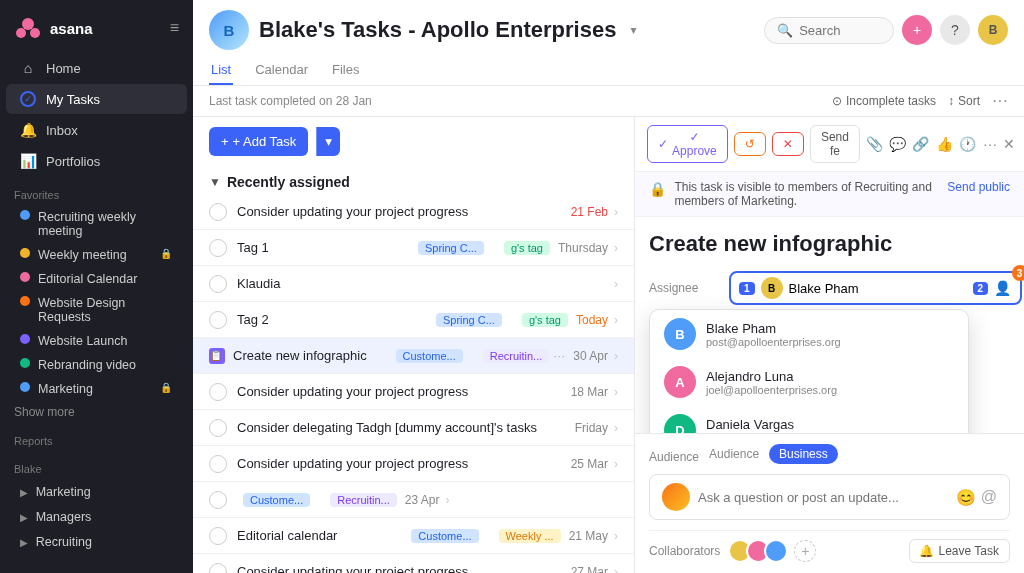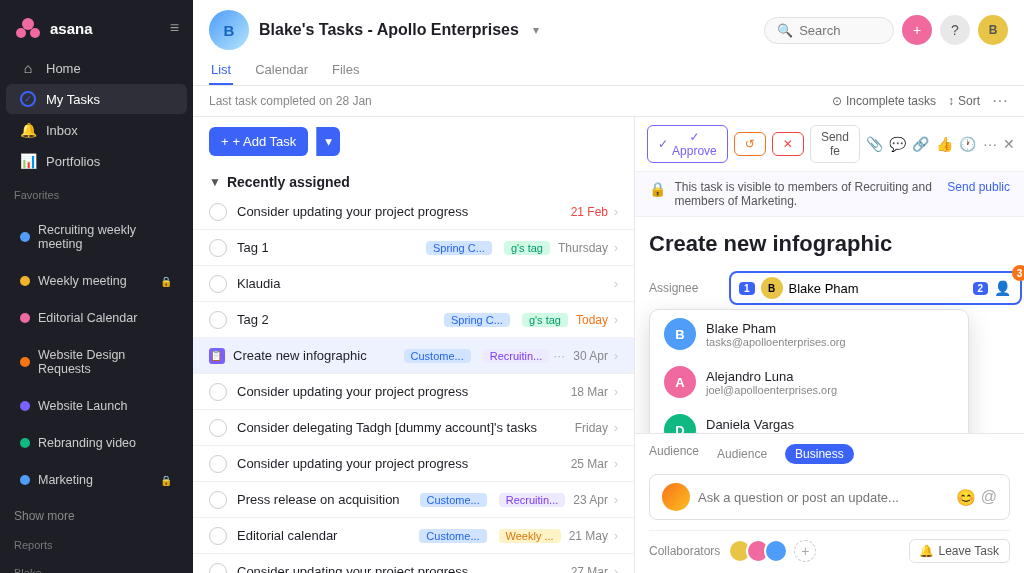--- a/index.html
+++ b/index.html
@@ -8,35 +8,35 @@
     
     #sidebar { width: 193px; background: #1e1f26; color: #ccc; display: flex; flex-direction: column; height: 573px; overflow-y: auto; flex-shrink: 0; }
     #sidebar .logo { display: flex; align-items: center; justify-content: space-between; padding: 14px 14px 10px; }
     #sidebar .logo-img { display: flex; align-items: center; gap: 8px; }
     #sidebar .hamburger { color: #999; cursor: pointer; font-size: 16px; }
     #sidebar .nav-item { display: flex; align-items: center; gap: 10px; padding: 7px 14px; cursor: pointer; border-radius: 6px; margin: 1px 6px; color: #ccc; font-size: 13px; }
     #sidebar .nav-item.active { background: #2e2f38; color: #fff; }
     #sidebar .nav-icon { font-size: 14px; width: 16px; text-align: center; }
     #sidebar .section-label { font-size: 11px; color: #777; padding: 12px 14px 4px; text-transform: none; font-weight: 500; }
     #sidebar .fav-dot { width: 10px; height: 10px; border-radius: 50%; flex-shrink: 0; }
-    #sidebar .fav-item { display: flex; align-items: center; gap: 8px; padding: 5px 14px; cursor: pointer; color: #ccc; font-size: 12.5px; border-radius: 6px; margin: 13px 6px; }
+    #sidebar .fav-item { display: flex; gap: 8px; padding: 5px 14px; cursor: pointer; color: #ccc; font-size: 12.5px; border-radius: 6px; margin: 0 6px; }
     #sidebar .lock-icon { margin-left: auto; font-size: 10px; color: #888; }
     #sidebar .show-more { font-size: 12px; color: #888; padding: 4px 14px; cursor: pointer; }
     #sidebar .team-item { display: flex; align-items: center; gap: 8px; padding: 5px 14px; cursor: pointer; color: #ccc; font-size: 12.5px; border-radius: 6px; margin: 1px 6px; }
     #sidebar .team-arrow { font-size: 10px; color: #888; }
 
     
     #main { flex: 1; display: flex; flex-direction: column; overflow: hidden; }
 
     
     #header { background: #fff; border-bottom: 1px solid #e8e8e8; padding: 10px 16px 0; }
     #header-top { display: flex; align-items: center; justify-content: space-between; margin-bottom: 6px; }
     #header-left { display: flex; align-items: center; gap: 10px; }
     .project-avatar { width: 40px; height: 40px; border-radius: 50%; background: linear-gradient(135deg, #4f9cf9, #7b61ff); display: flex; align-items: center; justify-content: center; color: white; font-weight: bold; font-size: 14px; overflow: hidden; }
-    #project-title { font-size: 16px; font-weight: 600; color: #1e1f26; }
+    #project-title { font-size: 22px; font-weight: 600; color: #1e1f26; }
     .dropdown-arrow { color: #888; font-size: 12px; margin-left: 4px; cursor: pointer; }
     #header-right { display: flex; align-items: center; gap: 8px; }
     .search-box { display: flex; align-items: center; gap: 6px; border: 1px solid #e0e0e0; border-radius: 20px; padding: 5px 12px; width: 130px; background: #f9f9f9; }
     .search-box input { border: none; background: transparent; outline: none; font-size: 13px; color: #555; width: 80px; }
     .icon-btn { width: 30px; height: 30px; border-radius: 50%; display: flex; align-items: center; justify-content: center; cursor: pointer; font-size: 14px; }
     .icon-btn.pink { background: #f06a9f; color: white; }
     .icon-btn.gray { background: #e8e8e8; color: #555; }
     .user-avatar { width: 30px; height: 30px; border-radius: 50%; background: #e8c547; display: flex; align-items: center; justify-content: center; color: #555; font-weight: bold; font-size: 12px; cursor: pointer; }
     #header-tabs { display: flex; gap: 20px; }
     .tab { padding: 6px 2px; font-size: 13px; color: #888; cursor: pointer; border-bottom: 2px solid transparent; }
@@ -51,21 +51,21 @@
     #task-list { flex: 1; overflow-y: auto; background: #fff; padding: 0; }
     .add-task-bar { padding: 10px 16px; display: flex; align-items: center; gap: 8px; }
     .add-task-btn { background: #3b63f7; color: white; border: none; border-radius: 6px; padding: 7px 12px; font-size: 13px; cursor: pointer; display: flex; align-items: center; gap: 4px; font-weight: 500; }
     .add-task-dropdown { background: #3b63f7; color: white; border: none; border-radius: 0 6px 6px 0; padding: 7px 8px; cursor: pointer; border-left: 1px solid rgba(255,255,255,0.3); }
     .section-header { display: flex; align-items: center; gap: 6px; padding: 8px 16px 4px; font-weight: 600; font-size: 14px; color: #1e1f26; }
     .section-toggle { cursor: pointer; color: #555; font-size: 12px; }
     .task-row { display: flex; align-items: center; padding: 6px 16px; border-bottom: 1px solid #f0f0f0; cursor: pointer; min-height: 36px; }
     .task-row.active { background: #eef2ff; }
     .task-check { width: 18px; height: 18px; border-radius: 50%; border: 1.5px solid #ccc; margin-right: 10px; flex-shrink: 0; display: flex; align-items: center; justify-content: center; cursor: pointer; }
     .task-name { flex: 1; font-size: 13px; color: #1e1f26; }
-    .task-tags { display: flex; gap: 12px; margin-left: 6px; }
+    .task-tags { display: flex; gap: 20px; margin-left: 6px; }
     .tag { border-radius: 4px; padding: 1px 7px; font-size: 11px; font-weight: 500; white-space: nowrap; }
     .tag.blue { background: #d0e4ff; color: #2563eb; }
     .tag.green { background: #d1fae5; color: #059669; }
     .tag.yellow { background: #fef3c7; color: #d97706; }
     .tag.purple { background: #ede9fe; color: #7c3aed; }
     .task-date { font-size: 12px; color: #888; margin-left: 8px; white-space: nowrap; }
     .task-arrow { font-size: 12px; color: #ccc; margin-left: 6px; }
     .task-badge { width: 16px; height: 16px; background: #7b61ff; border-radius: 3px; margin-right: 8px; flex-shrink: 0; display: flex; align-items: center; justify-content: center; }
 
     
@@ -94,21 +94,21 @@
 
     
     .assignee-dropdown { position: absolute; top: 38px; left: -80px; width: 320px; background: white; border: 1px solid #e0e0e0; border-radius: 10px; box-shadow: 0 8px 24px rgba(0,0,0,0.15); z-index: 100; }
     .dropdown-person { display: flex; align-items: center; gap: 10px; padding: 8px 14px; cursor: pointer; }
     .dp-avatar { width: 32px; height: 32px; border-radius: 50%; flex-shrink: 0; display: flex; align-items: center; justify-content: center; color: white; font-weight: bold; font-size: 13px; }
     .dp-name { font-size: 13px; font-weight: 500; color: #1e1f26; }
     .dp-email { font-size: 11px; color: #888; }
 
     
     #panel-bottom { border-top: 1px solid #e8e8e8; padding: 10px 14px; }
-    .audience-row { display: flex; align-items: flex-start; gap: 8px; margin-bottom: 10px; }
+    .audience-row { display: flex; align-items: flex-end; margin-bottom: 10px; }
     .audience-label { font-size: 12px; color: #888; }
     .audience-tab { font-size: 12px; padding: 3px 10px; border-radius: 12px; cursor: pointer; color: #888; }
     .audience-tab.active { background: #3b63f7; color: white; font-weight: 500; }
     .comment-box { display: flex; align-items: center; gap: 8px; border: 1px solid #e0e0e0; border-radius: 8px; padding: 8px 12px; }
     .comment-avatar { width: 28px; height: 28px; border-radius: 50%; background: linear-gradient(135deg, #f97316, #fbbf24); flex-shrink: 0; }
     .comment-input { flex: 1; border: none; outline: none; font-size: 13px; color: #888; background: transparent; }
     .comment-icons { display: flex; gap: 4px; align-items: center; color: #aaa; font-size: 16px; cursor: pointer; }
     .collaborators-row { display: flex; align-items: center; gap: 8px; margin-top: 10px; padding-top: 8px; border-top: 1px solid #f0f0f0; }
     .collab-label { font-size: 12px; color: #888; }
     .collab-avatars { display: flex; gap: -4px; align-items: center; }
@@ -329,21 +329,20 @@
   </div>
           <div class="task-row">
     <div class="task-check"></div>
     <span class="task-name">Consider updating your project progress</span>
 
     <span class="task-date" style="">25 Mar</span>
     <span class="task-arrow">›</span>
   </div>
           <div class="task-row">
     <div class="task-check"></div>
-    <span class="task-name">Press release on acquisition</span>
     <div class="task-tags">
               <span class="tag blue">Custome...</span>
               <span class="tag purple">Recruitin...</span>
             </div>
     <span class="task-date" style="">23 Apr</span>
     <span class="task-arrow">›</span>
   </div>
           <div class="task-row">
     <div class="task-check"></div>
     <span class="task-name">Editorial calendar</span>
@@ -407,21 +406,21 @@
               <span class="num-badge-2">2</span>
               <span class="assignee-person-icon">👤</span>
             </div>
             <span class="num-badge-3">3</span>
 
             <div class="assignee-dropdown" id="assignee-dropdown">
             <div class="dropdown-person">
     <div class="dp-avatar" style="background:#4f9cf9">B</div>
     <div>
       <div class="dp-name">Blake Pham</div>
-      <div class="dp-email">tasks@apolloenterprises.org</div>
+      <div class="dp-email">post@apolloenterprises.org</div>
     </div>
   </div>
                 <div class="dropdown-person">
     <div class="dp-avatar" style="background:#f06a9f">A</div>
     <div>
       <div class="dp-name">Alejandro Luna</div>
       <div class="dp-email">joel@apolloenterprises.org</div>
     </div>
   </div>
                 <div class="dropdown-person">

